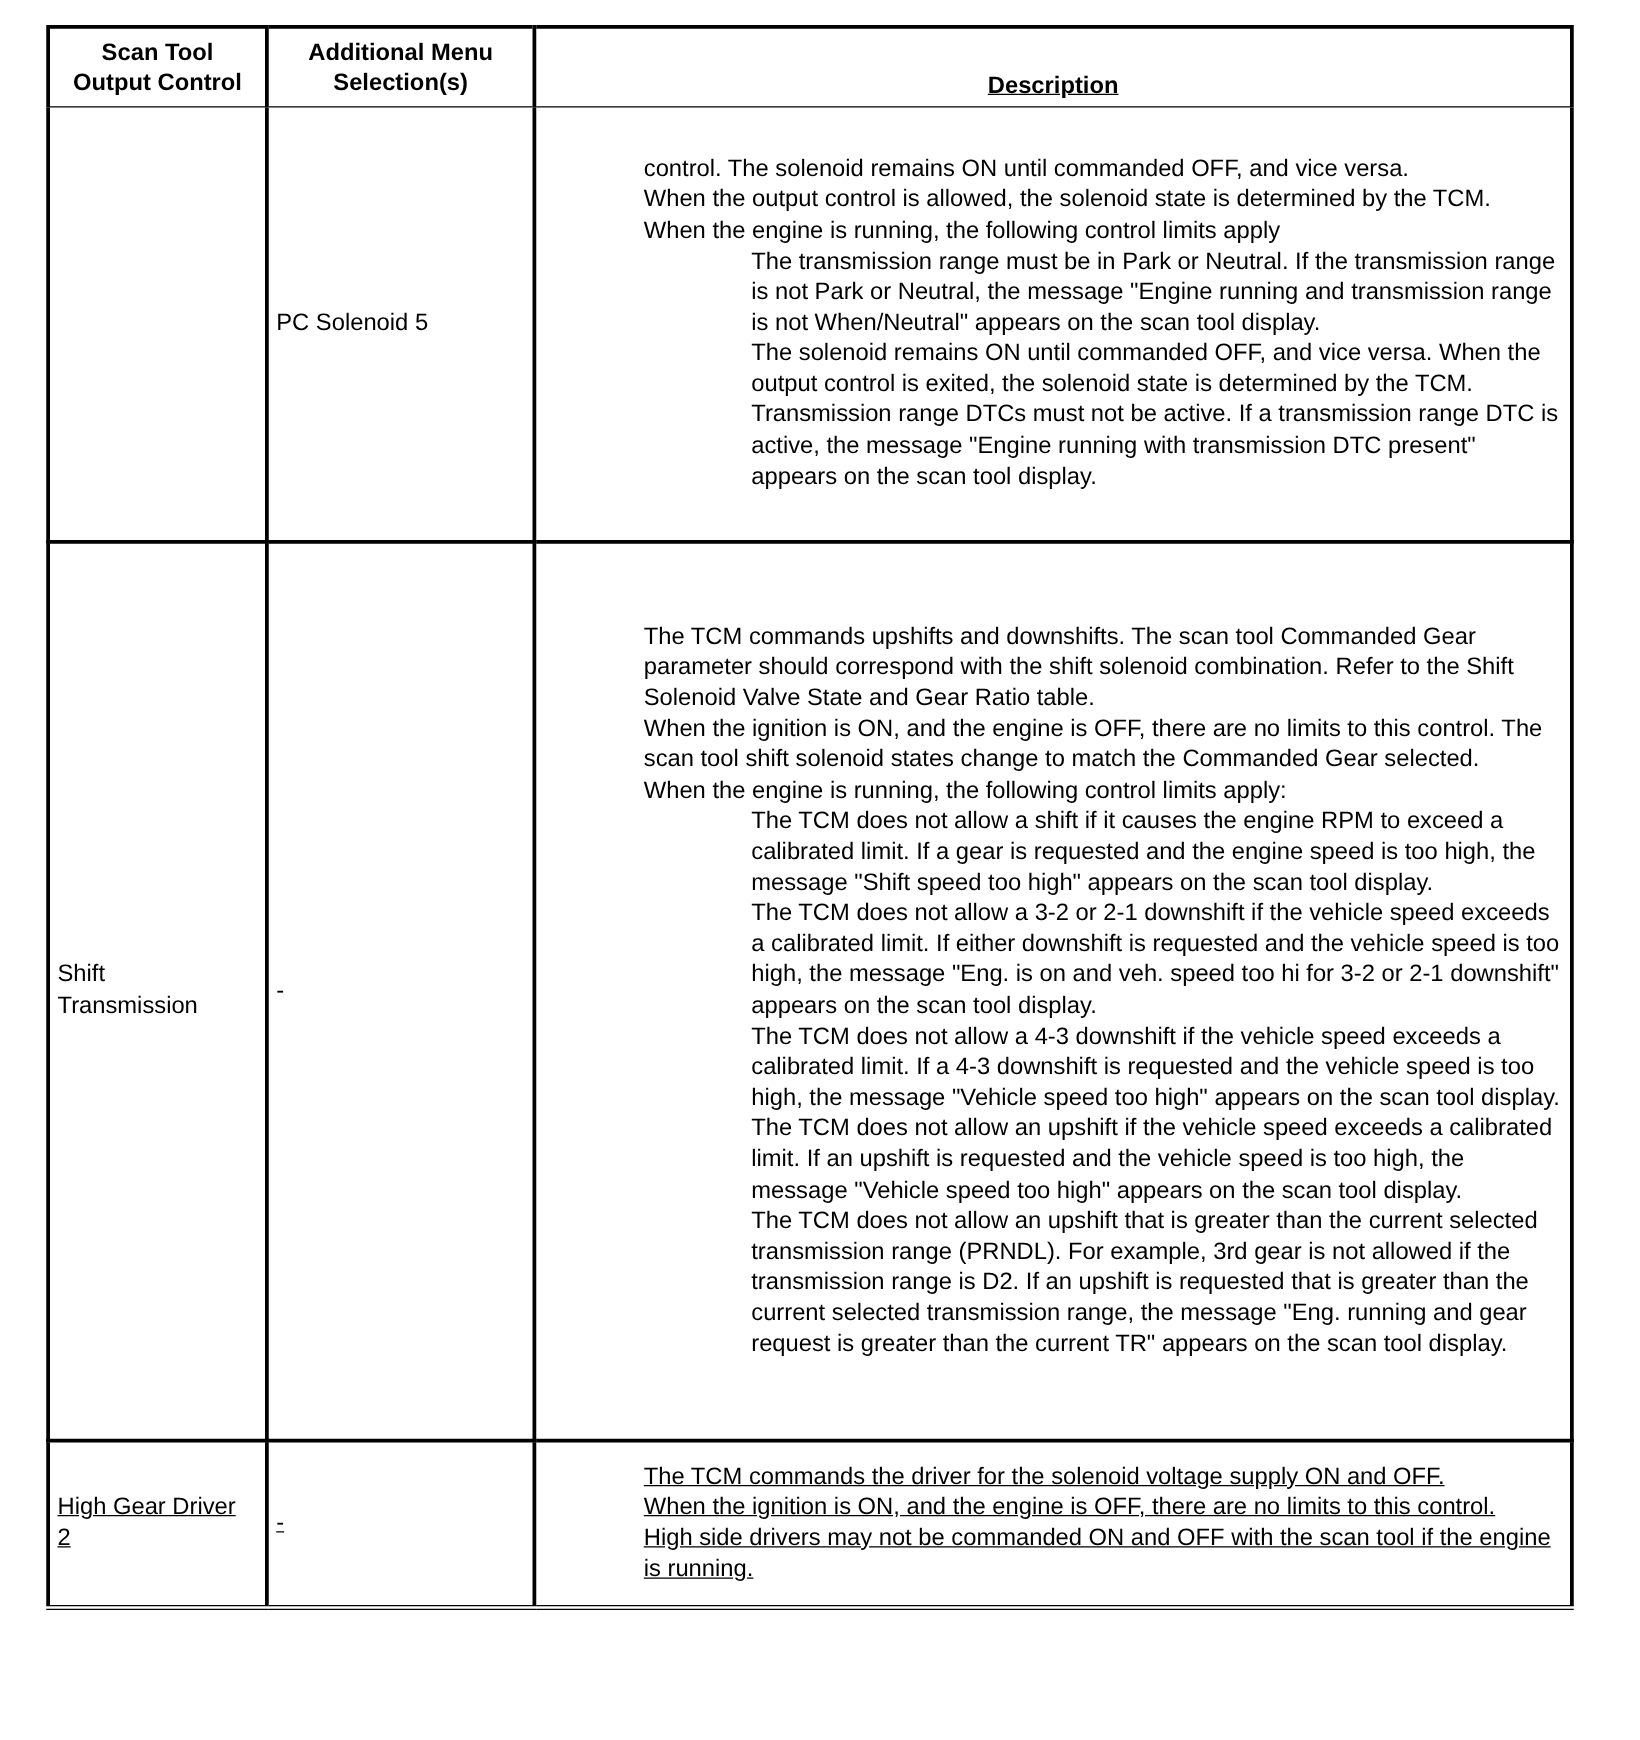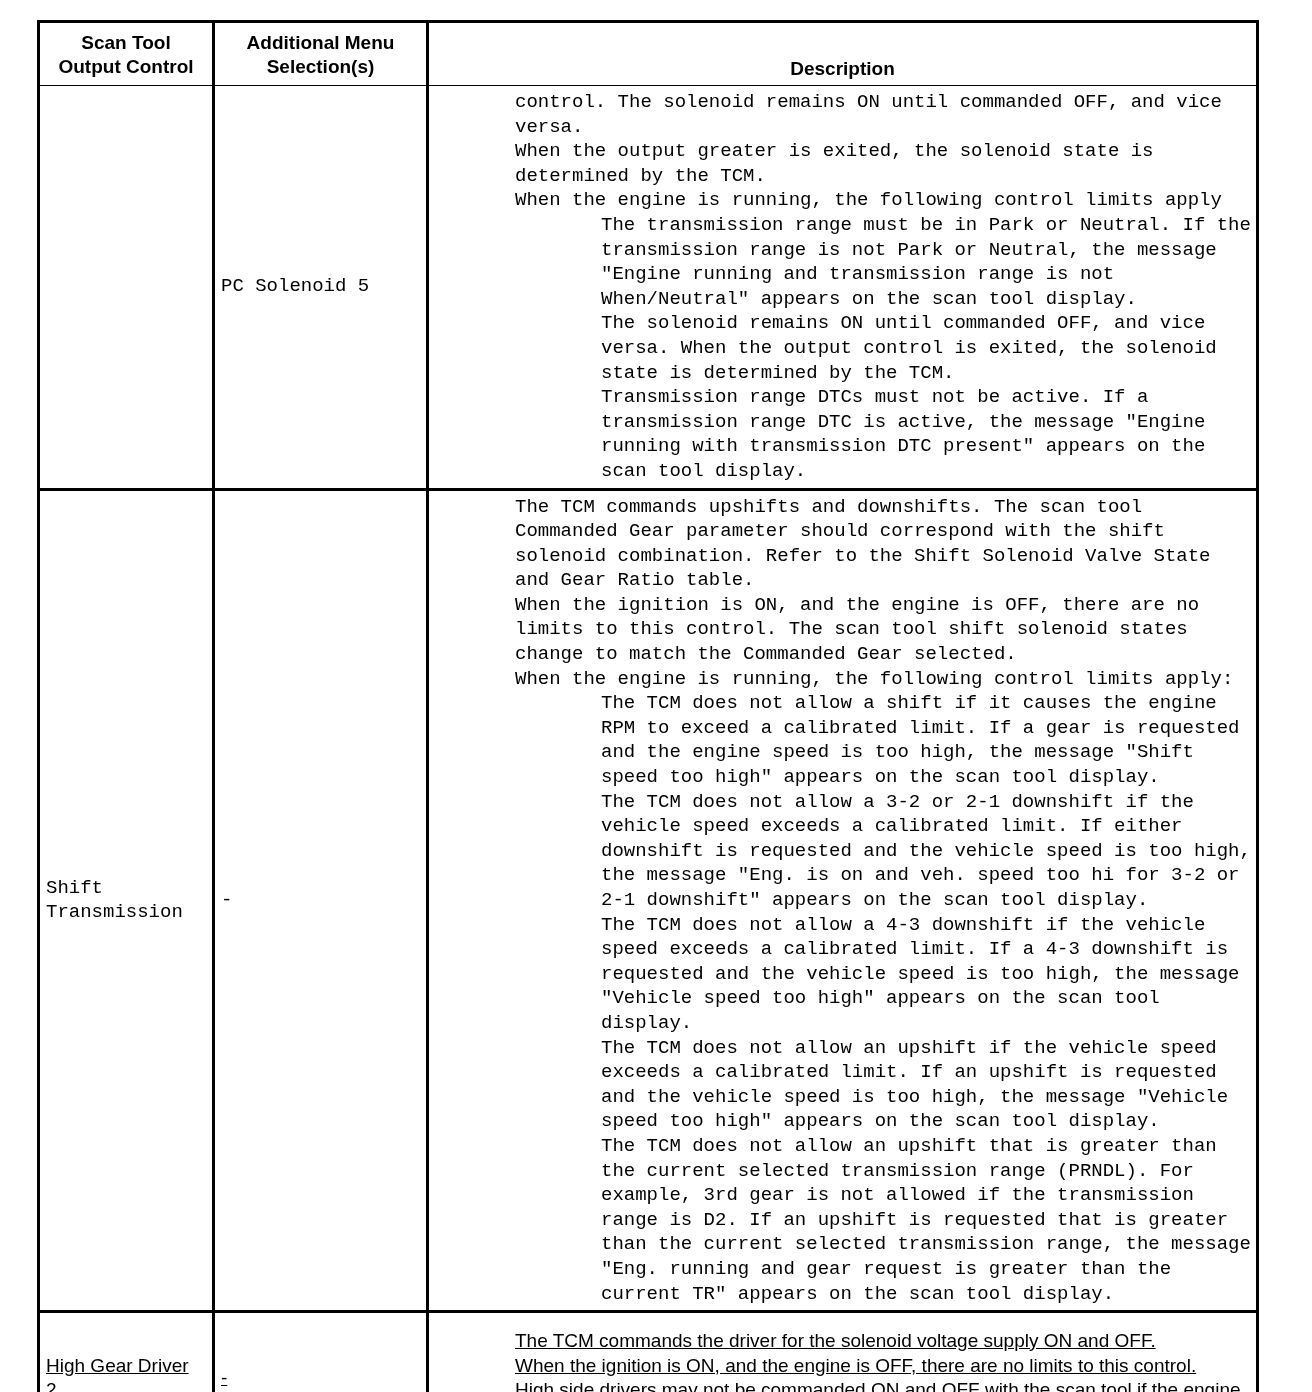--- a/index.html
+++ b/index.html
@@ -20,24 +20,24 @@
     padding: 0;
     vertical-align: middle;
   }
   .doc-table th {
     font-weight: bold; font-size: 19px; line-height: 24px;
     text-align: center;
     height: 56px;
     border-bottom: 1px solid #000;
     padding-top: 2px;
   }
-  .doc-table th.desc-head { vertical-align: bottom; padding-bottom: 4px; }
+  .doc-table th.desc-head { vertical-align: bottom; padding-bottom: 4px; text-decoration: underline; }
   .doc-table td { font-size: 19px; line-height: 24.6px; }
   .doc-table td.center { padding: 0 6px; }
-  .doc-table tr.sep-thick td { border-bottom: 3px solid #000; font-family: Liberation Mono, monospace; }
+  .doc-table tr.sep-thick td { border-bottom: 3px solid #000; }
   .doc-table tr.sep-double td { border-bottom: 4px double #000; text-decoration: underline; }
   .desc { padding: 4px 4px 4px 86px; }
   .desc .p { margin: 0; }
   .desc .sub { margin: 0 0 0 86px; }
   .desc.plain { padding: 14px 4px 14px 4px; }
   .row-pc td { height: 346px; }
   .row-shift td { height: 716px; }
   .row-hsd td { height: 130px; }
   .row-svc td { height: 56px; }
 </style>
@@ -64,21 +64,21 @@
     </tr>
   </thead>
   <tbody>
 
     <tr class="row-pc sep-thick">
       <td class="center"></td>
       <td class="center">PC Solenoid 5</td>
       <td>
         <div class="desc">
           <p class="p">control. The solenoid remains ON until commanded OFF, and vice versa.</p>
-          <p class="p">When the output greater is exited, the solenoid state is determined by the TCM.</p>
+          <p class="p">When the output control is allowed, the solenoid state is determined by the TCM.</p>
           <p class="p">When the engine is running, the following control limits apply</p>
           <p class="sub">The transmission range must be in Park or Neutral. If the transmission range is not Park or Neutral, the message "Engine running and transmission range is not When/Neutral" appears on the scan tool display.</p>
           <p class="sub">The solenoid remains ON until commanded OFF, and vice versa. When the output control is exited, the solenoid state is determined by the TCM.</p>
           <p class="sub">Transmission range DTCs must not be active. If a transmission range DTC is active, the message "Engine running with transmission DTC present" appears on the scan tool display.</p>
         </div>
       </td>
     </tr>
 
     <tr class="row-shift sep-thick">
       <td class="center">

